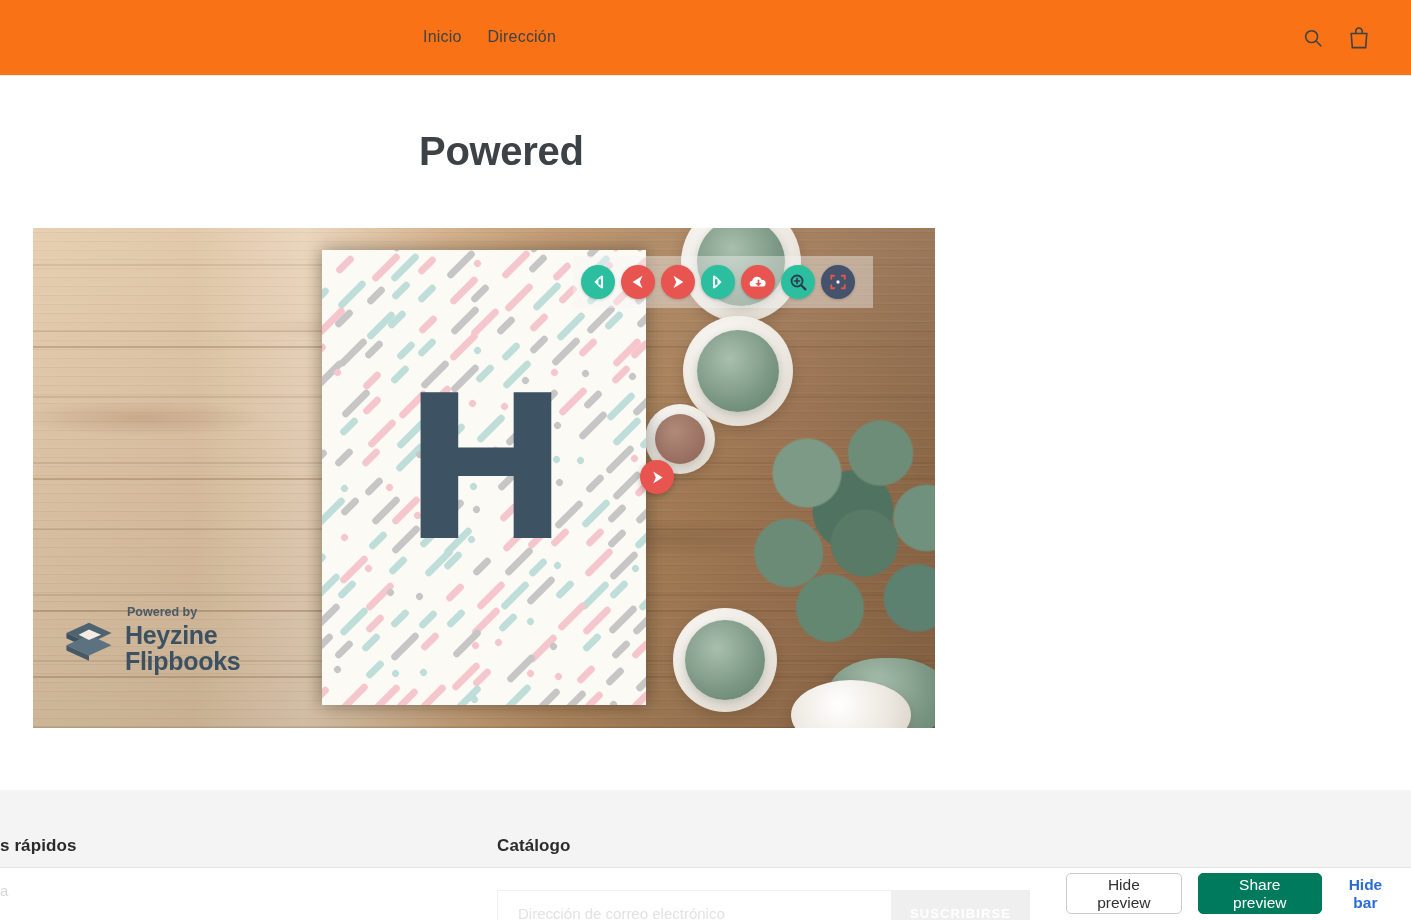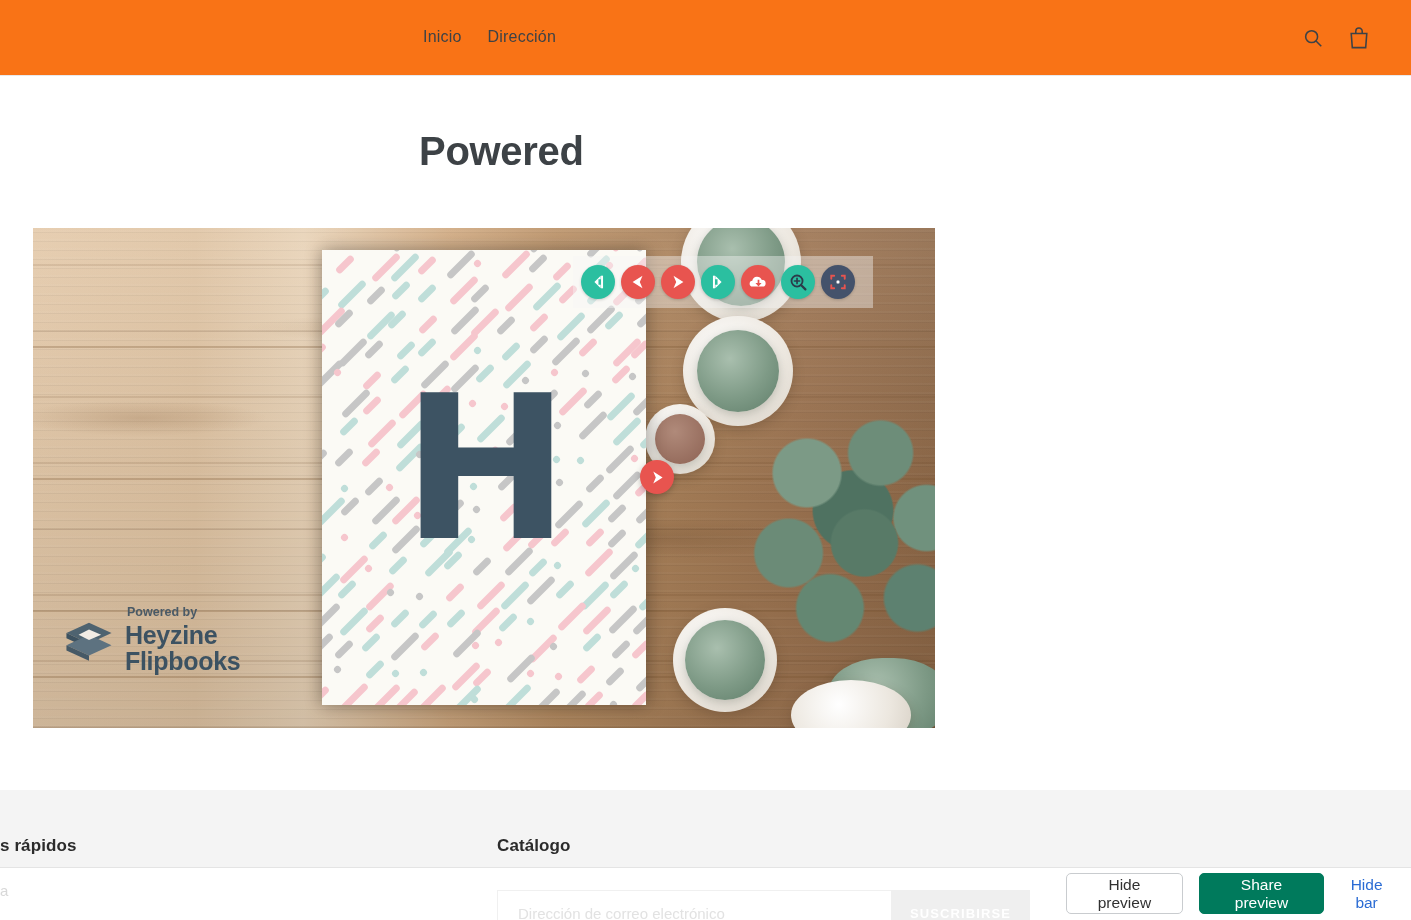--- a/index.html
+++ b/index.html
@@ -238,20 +238,21 @@
   .pv-close {
     background:#ffffff; border:1px solid #c9cccf; color:#313131;
   }
   .pv-share {
     background:#007a5c; border:1px solid #007a5c; color:#ffffff;
   }
   .pv-hide {
     color:#2b6cd4; font-size:15.5px; cursor:pointer;
     background:none; border:none;
     font-family: "Liberation Sans", sans-serif;
+    font-weight: bold;
   }
 </style>
 </head>
 <body>
 
 <div class="site-header">
   <nav class="nav-links">
     <a class="nav-link">Inicio</a>
     <a class="nav-link">Dirección</a>
   </nav>

